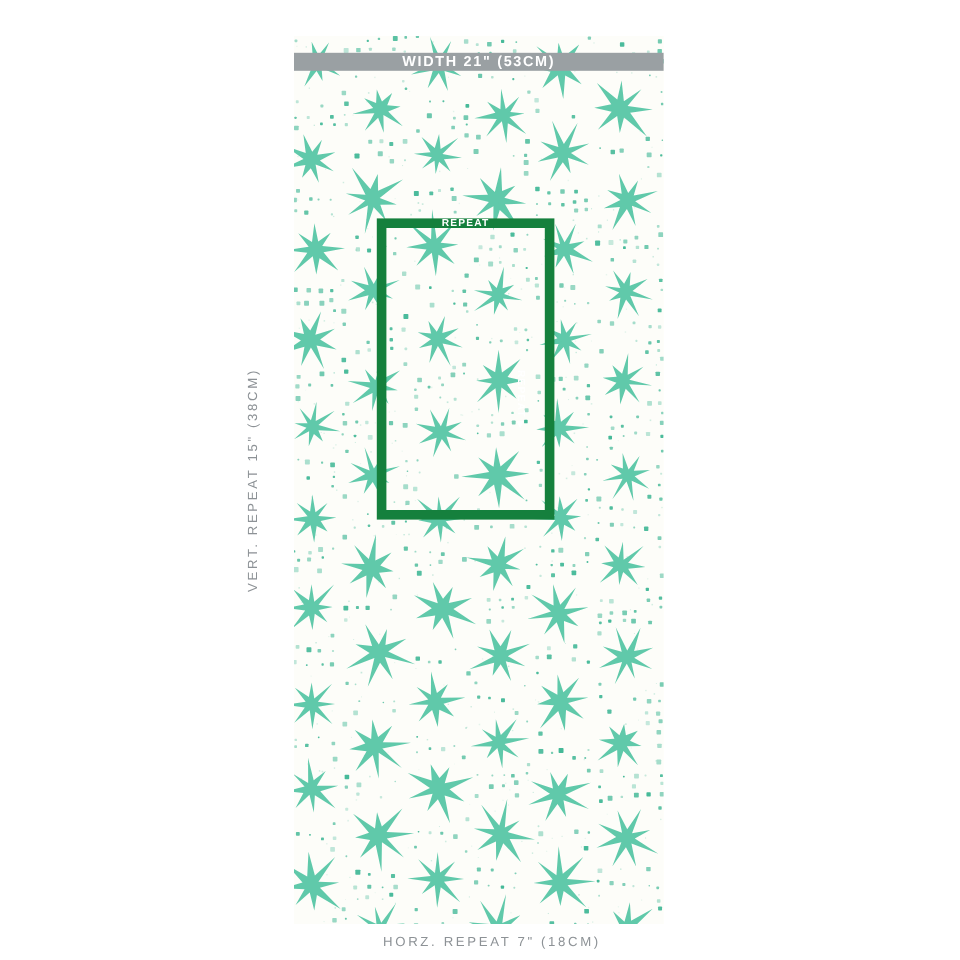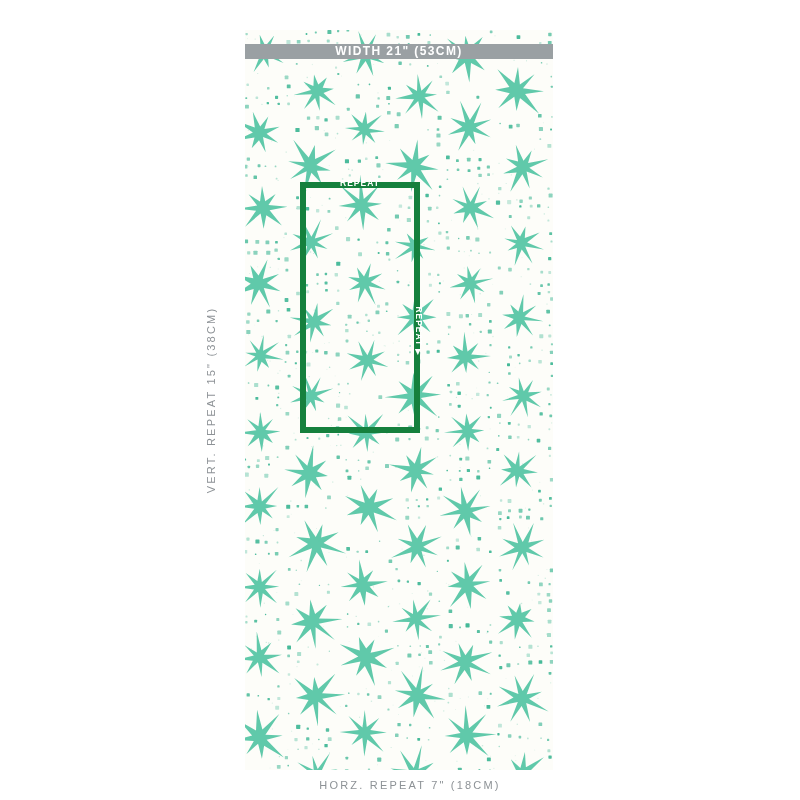--- a/index.html
+++ b/index.html
@@ -24,22 +24,22 @@
     background:#9aa0a3;
     display:flex; align-items:center; justify-content:center;
   }
   .width-bar span {
     color:#ffffff; font-size:12px; font-weight:bold;
     letter-spacing:1.4px; line-height:15px; white-space:nowrap;
   }
 
   
   .repeat-box {
-    position:absolute; left:55px; top:152px; width:120px; height:251px;
-    border:6px solid #15803d; box-sizing:border-box;
+    position:absolute; left:69px; top:152px; width:148px; height:251px;
+    border:8px solid #15803d; box-sizing:border-box;
   }
   .repeat-top {
     position:absolute; left:-10px; right:-10px; top:-10px; height:10px;
     text-align:center; color:#ffffff; font-size:8.5px; font-weight:bold;
     letter-spacing:1px; line-height:10px; white-space:nowrap;
   }
   .repeat-side {
     position:absolute; left:113px; top:143px;
     transform:translate(-50%,-50%) rotate(90deg);
     color:#ffffff; font-size:8.5px; font-weight:bold;

